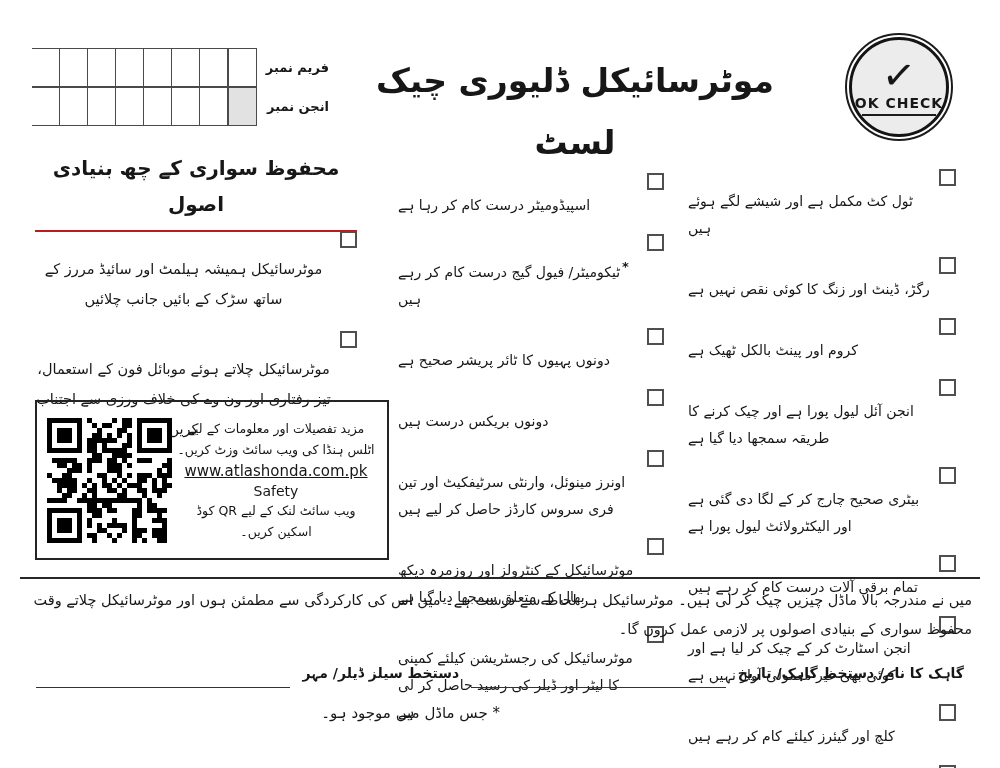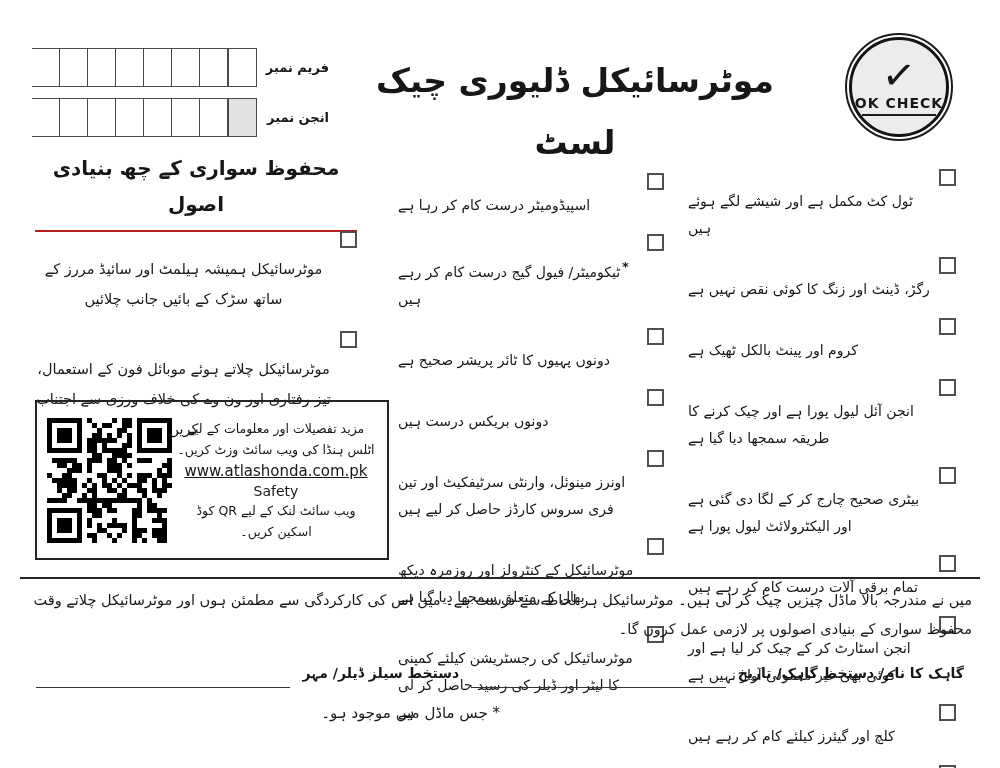--- a/index.html
+++ b/index.html
@@ -2,21 +2,21 @@
 <html lang="ur"><head>
 <meta charset="utf-8">
 <title>Motorcycle Delivery Checklist</title>
 <style>
   html,body{margin:0;padding:0;background:#fff;}
   body{font-family:"DejaVu Sans",sans-serif;color:#171717;}
   .canvas{position:relative;width:1000px;height:768px;background:#fff;overflow:hidden;}
 
   
   .num-grids{position:absolute;top:48px;left:32px;direction:rtl;}
-  .num-row{display:flex;align-items:center;margin-bottom:11px;}
+  .num-row{display:flex;align-items:center;margin-bottom:0;}
   .num-label{width:72px;font-size:13px;font-weight:bold;text-align:right;padding-right:8px;white-space:nowrap;}
   .cells{display:flex;}
   .cell{width:27px;height:37px;border:1.5px solid #4a4a4a;border-left:none;background:#fff;}
   .cell:first-child{border-left:1.5px solid #4a4a4a;}
   .cell.shaded{background:#e2e2e2;}
 
   
   .title{position:absolute;top:50px;left:335px;width:480px;text-align:center;
          font-size:33px;font-weight:bold;direction:rtl;line-height:62px;letter-spacing:-1px;}
 

